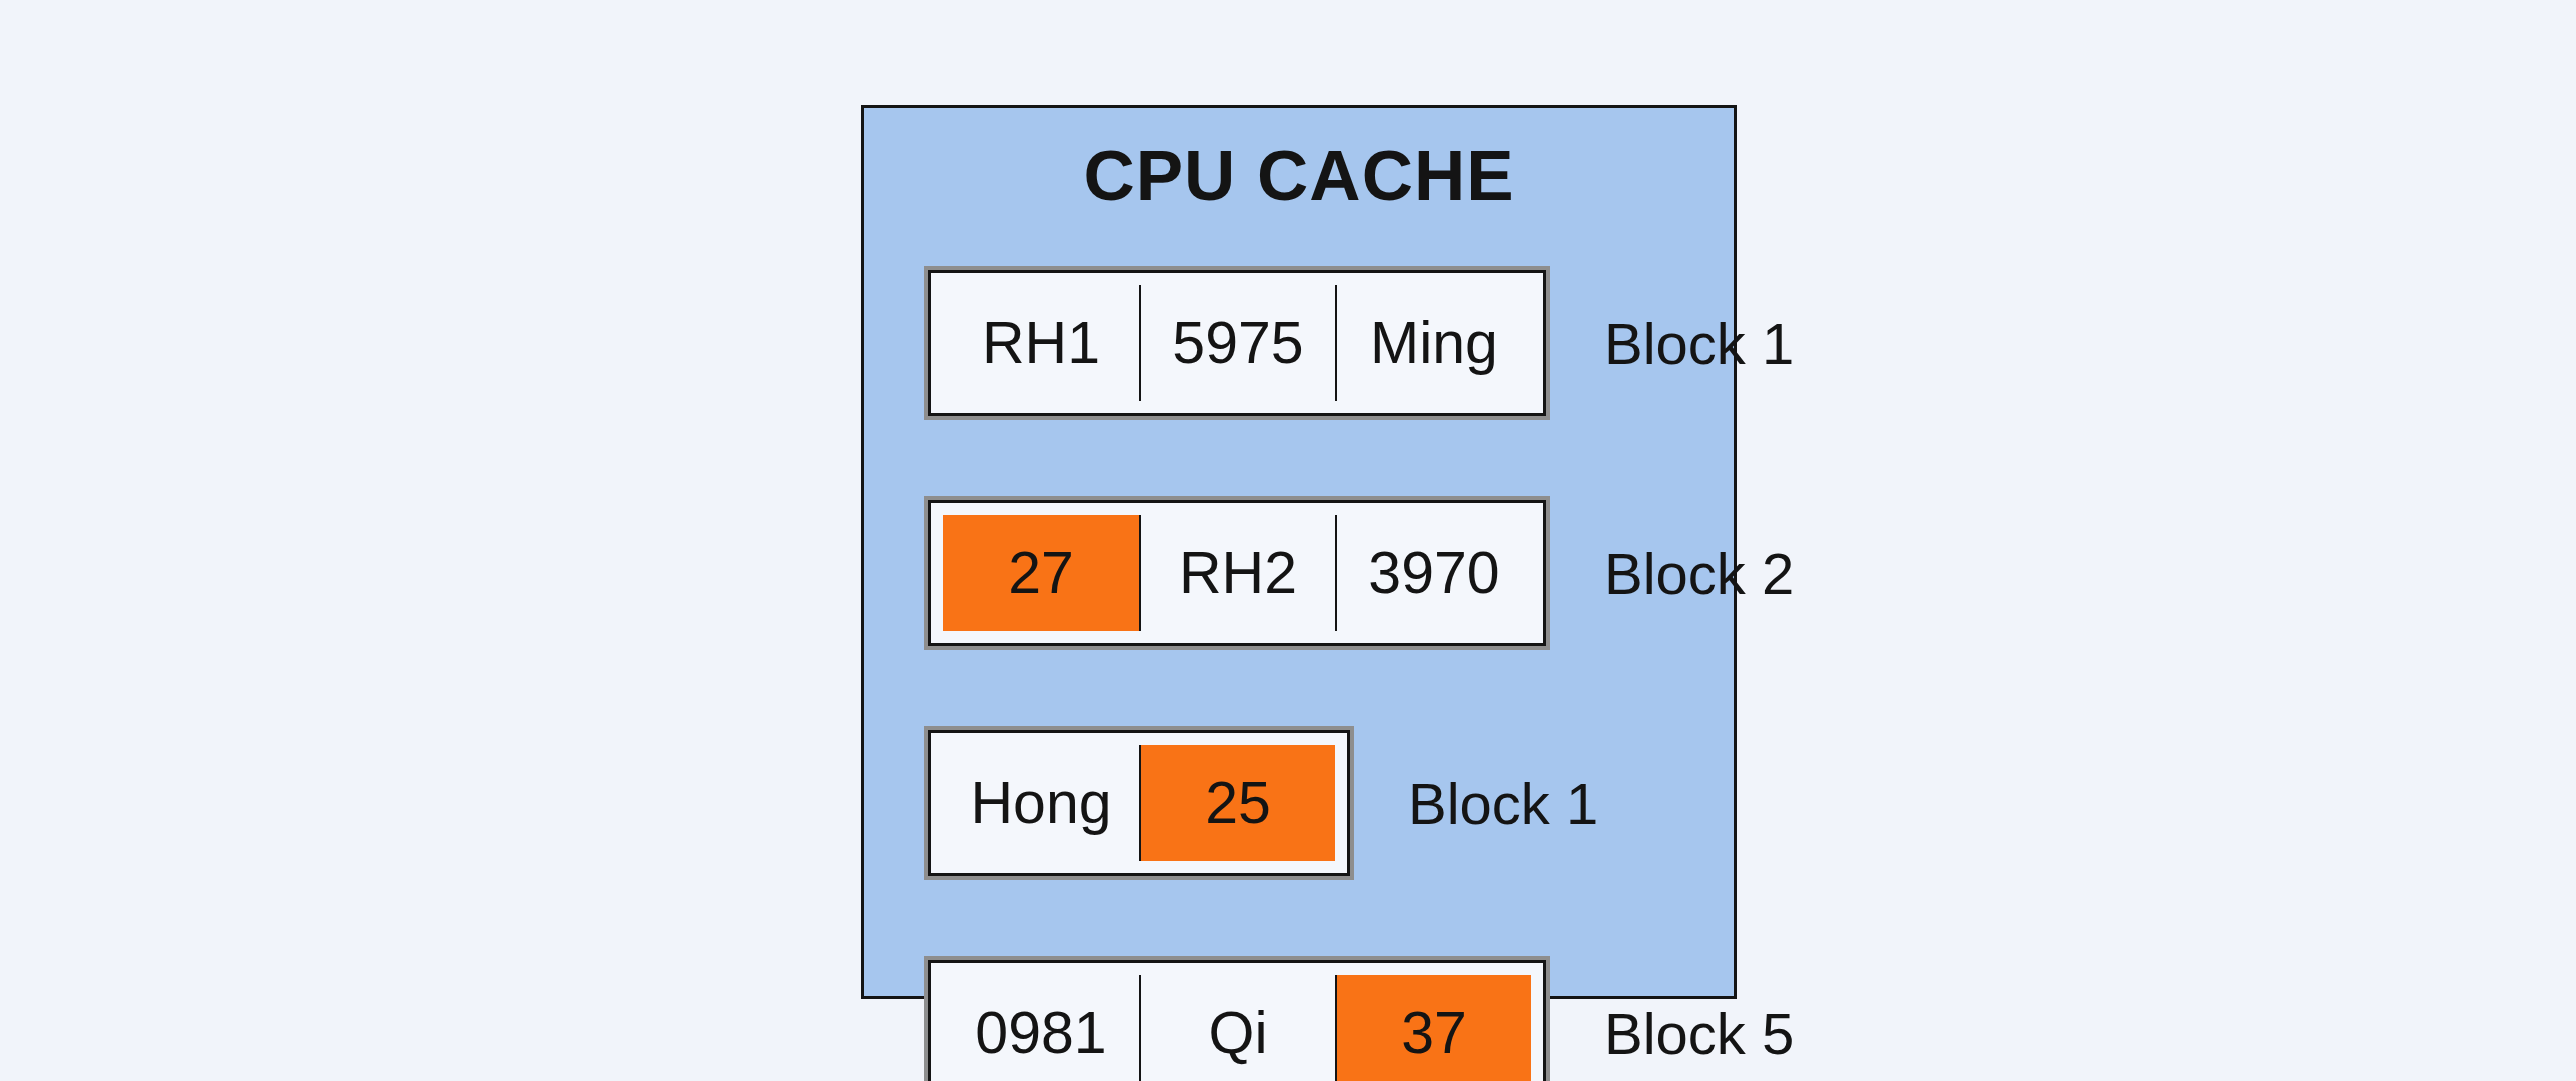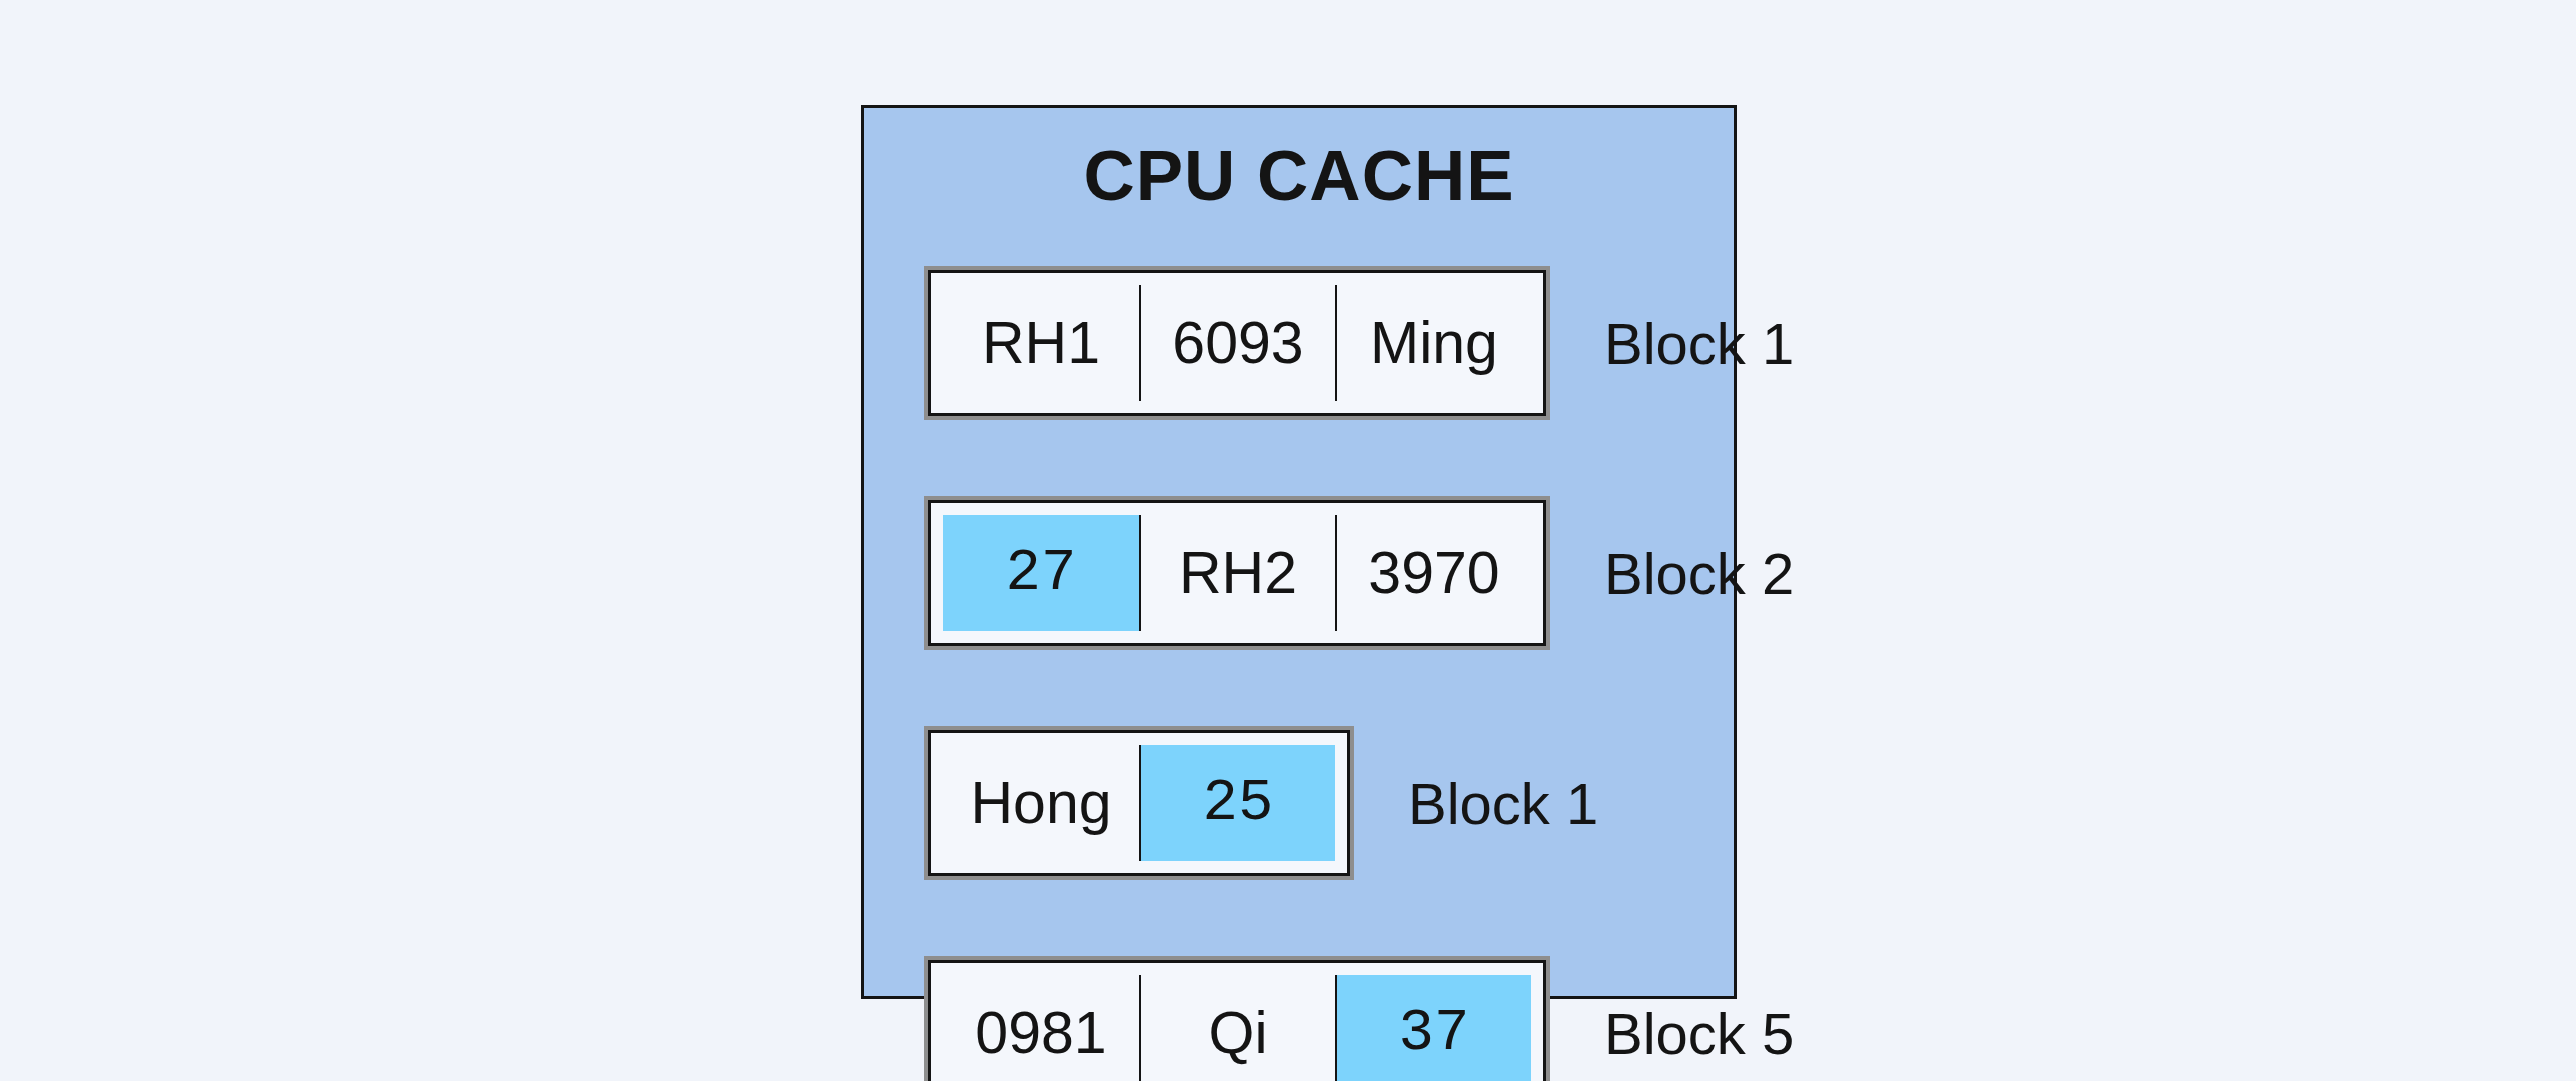--- a/index.html
+++ b/index.html
@@ -47,39 +47,39 @@
     width:196px; height:116px;
     display:flex;
     align-items:center;
     justify-content:center;
     font-size:59px;
     background:#F4F7FC;
     border-left:2.9px solid #141414;
     white-space:nowrap;
   }
   .cache-cell:first-child { border-left:none; }
-  .cache-cell.highlighted { background:#7dd3fc;font-family:Liberation Mono, monospace; }
+  .cache-cell.highlighted { background:#f97316; }
   .block-label {
     margin-left:46px;
     font-size:58px;
     white-space:nowrap;
   }
 </style>
 </head>
 <body>
 
 <div class="cache-container">
   <div class="cache-title">CPU CACHE</div>
 
   <div class="rows">
 
     <div class="block-row">
       <div class="cache-table">
         <div class="cache-cell">RH1</div>
-        <div class="cache-cell">6093</div>
+        <div class="cache-cell">5975</div>
         <div class="cache-cell">Ming</div>
       </div>
       <div class="block-label">Block 1</div>
     </div>
 
     <div class="block-row">
       <div class="cache-table">
         <div class="cache-cell highlighted">27</div>
         <div class="cache-cell">RH2</div>
         <div class="cache-cell">3970</div>

